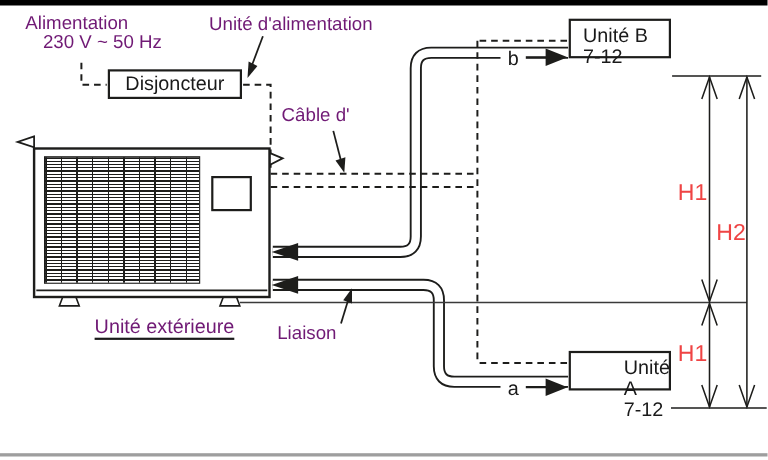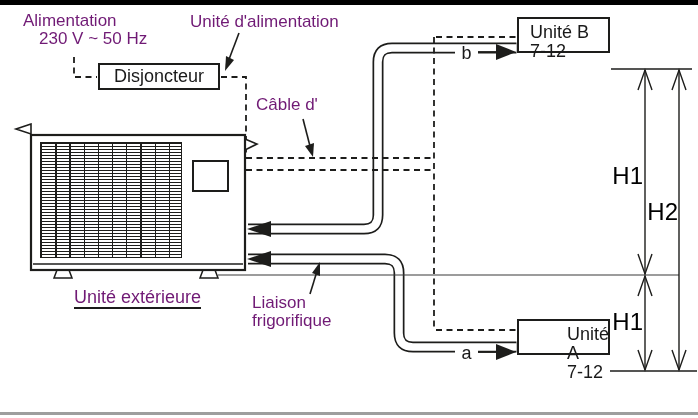--- a/index.html
+++ b/index.html
@@ -1,22 +1,22 @@
 <!DOCTYPE html>
 <html><head>
 <meta charset="utf-8">
 <style>
   html,body{margin:0;padding:0;background:#fff;}
   #stage{position:relative;width:698px;height:418px;background:#ffffff;overflow:hidden;
          font-family:"Liberation Sans",sans-serif;color:#1a1a1a;}
   #diagram-svg{position:absolute;left:0;top:0;}
   .lbl{position:absolute;white-space:nowrap;font-size:17px;line-height:18px;color:#701a75;}
-  .lbl-big{font-size:18px;}
+  .lbl-big{font-size:18px;margin-left:12px;}
   .underlined{border-bottom:2px solid #1a1a1a;padding-bottom:1px;}
-  .dimlbl{position:absolute;font-size:24px;line-height:22px;color:#000000;width:33px;text-align:right;white-space:nowrap;}
+  .dimlbl{position:absolute;font-size:21px;line-height:22px;color:#ef4444;width:33px;text-align:right;white-space:nowrap;}
   .nodebox{position:absolute;background:#fff;border:2px solid #1d1d1b;box-sizing:border-box;}
   .breaker{width:122px;height:27px;display:flex;align-items:center;justify-content:center;
            font-size:18px;}
   .iu{width:93px;height:36px;padding:4px 0 0 11px;font-size:18px;line-height:19px;}
   .pipelabel{position:absolute;width:23px;height:16px;background:#fff;text-align:center;
              font-size:18px;line-height:16px;}
   .topbar{position:absolute;left:0;top:0;width:698px;height:5px;background:#000;}
   .bottomrule{position:absolute;left:0;top:412px;width:698px;height:2.5px;background:#9e9e9e;}
   .grille{position:absolute;left:40px;top:142px;width:142px;height:116px;box-sizing:border-box;
           border:1.5px solid #1d1d1b;
@@ -108,21 +108,20 @@
   <div class="nodebox iu" style="left:517px;top:319px;padding-left:48px;">
     <div>Unité A</div>
     <div>7-12</div>
   </div>
 
   <div class="lbl" style="left:23px;top:12px;">Alimentation</div>
   <div class="lbl" style="left:23px;top:30px;margin-left:16px;">230 V ~ 50 Hz</div>
   <div class="lbl" style="left:190px;top:13px;">Unité d'alimentation</div>
   <div class="lbl" style="left:256px;top:80px;margin-top:16px;">Câble d'</div>
   <div class="lbl" style="left:252px;top:294px;">Liaison</div>
-  <div class="lbl" style="left:252px;top:312px;">frigorifique</div>
   <div class="lbl lbl-big underlined" style="left:74px;top:288px;">Unité extérieure</div>
 
   <div class="pipelabel" style="left:455px;top:45px;">b</div>
   <div class="pipelabel" style="left:455px;top:345px;">a</div>
 
   <div class="dimlbl" style="left:610px;top:165px;">H1</div>
   <div class="dimlbl" style="left:645px;top:201px;">H2</div>
   <div class="dimlbl" style="left:610px;top:311px;">H1</div>
 
   <div class="bottomrule"></div>

